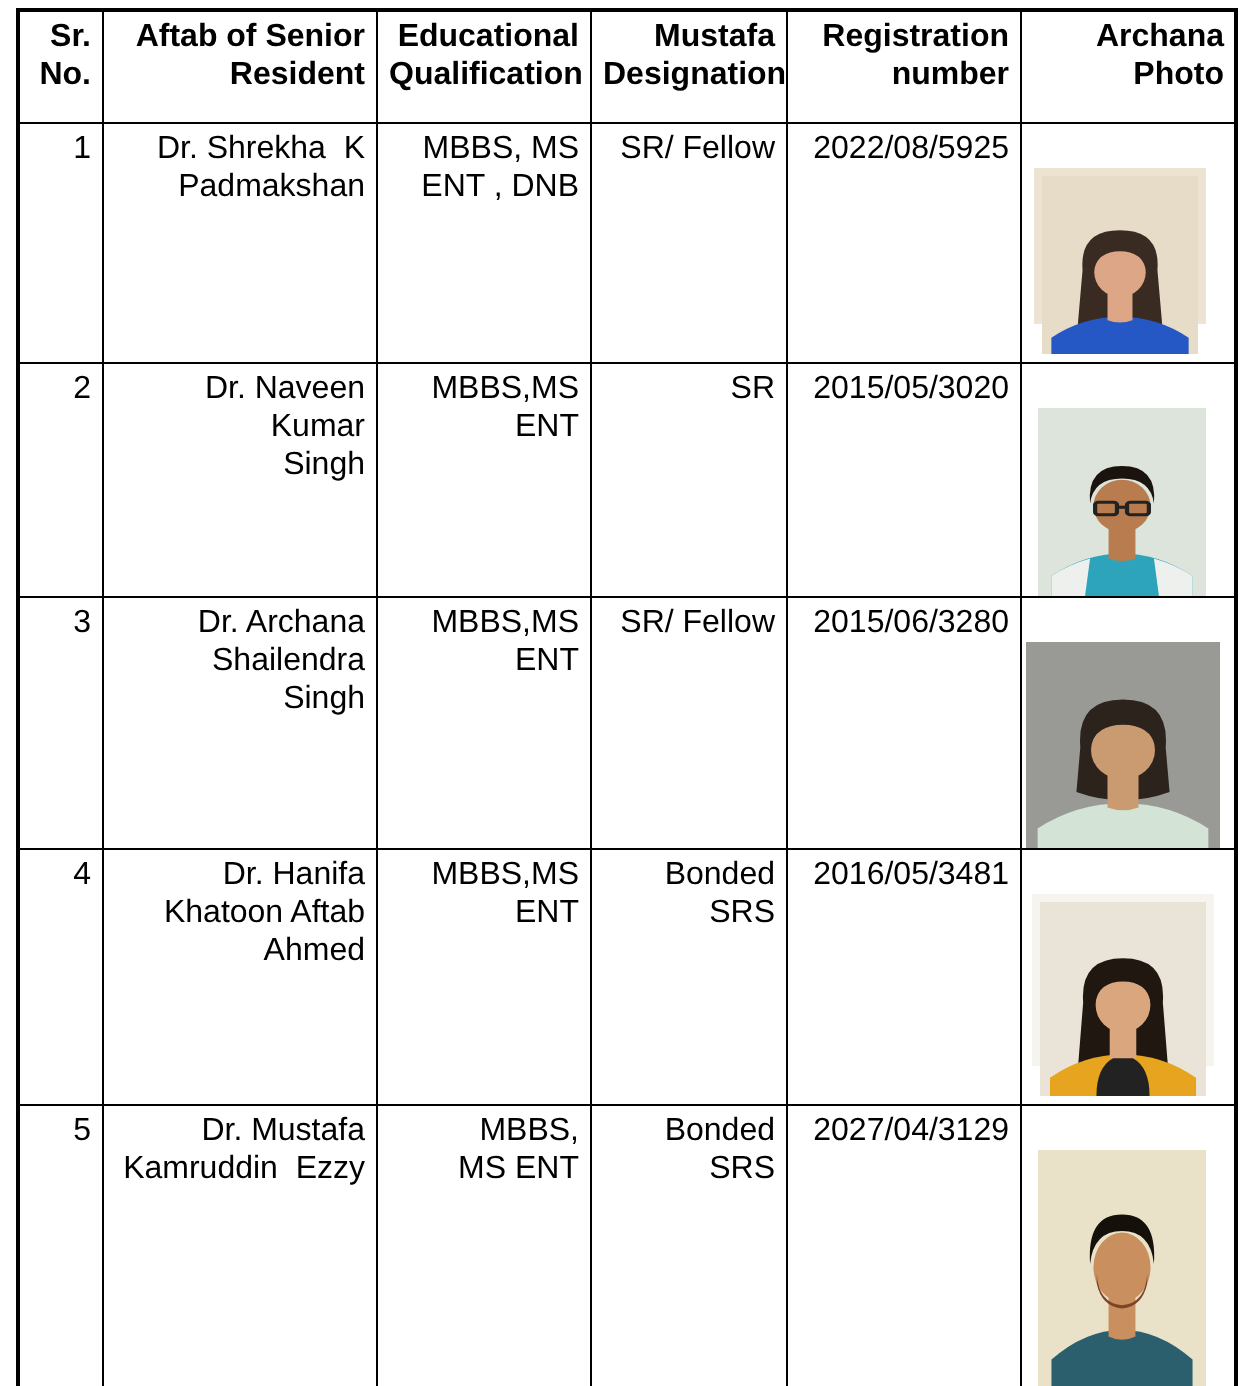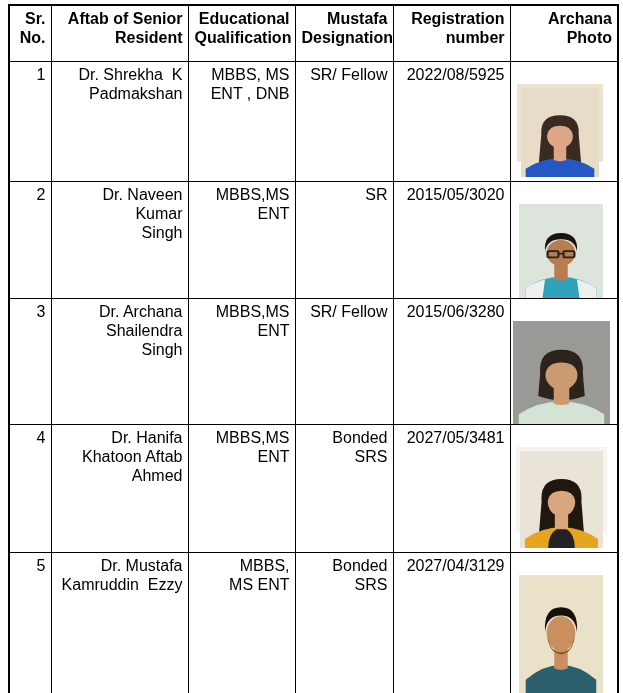--- a/index.html
+++ b/index.html
@@ -141,21 +141,21 @@
 
     <tr style="height:90px">
       <td>4</td>
       <td>Dr. Hanifa
 Khatoon Aftab
 Ahmed</td>
       <td>MBBS,MS
 ENT</td>
       <td>Bonded
 SRS</td>
-      <td>2027/05/3481</td>
+      <td>2016/05/3481</td>
       <td class="photo-cell">
         <div class="photo framed" style="width: 91px; height: 86px; margin-left: 5px; --bg: #eae4d8; --frame: #f6f4ef; --hair: #201710; --skin: #daa67e; --shirt: #e7a41e; --scarf: #222222;" title="young woman in yellow top with black scarf">
           <svg viewBox="0 0 100 120" preserveAspectRatio="none">
             <rect width="100" height="120" fill="var(--bg)"></rect>
             <path d="M26 48 Q24 14 50 14 Q76 14 74 48 L77 96 Q63 102 50 102 Q37 102 23 96 Z" fill="var(--hair)"></path>
             <path d="M6 120 L6 106 Q26 88 50 88 Q74 88 94 106 L94 120 Z" fill="var(--shirt)"></path>
             <path d="M42 68 L58 68 L58 91 Q50 95 42 91 Z" fill="var(--skin)"></path>
             <ellipse cx="50" cy="50" rx="16.5" ry="21" fill="var(--skin)"></ellipse>
             <path d="M33 48 Q31 22 50 22 Q69 22 67 48 Q64 32 50 32 Q36 32 33 48 Z" fill="var(--hair)"></path>
             <path d="M34 120 Q34 98 44 91 L56 91 Q66 98 66 120 Z" fill="var(--scarf)"></path>

